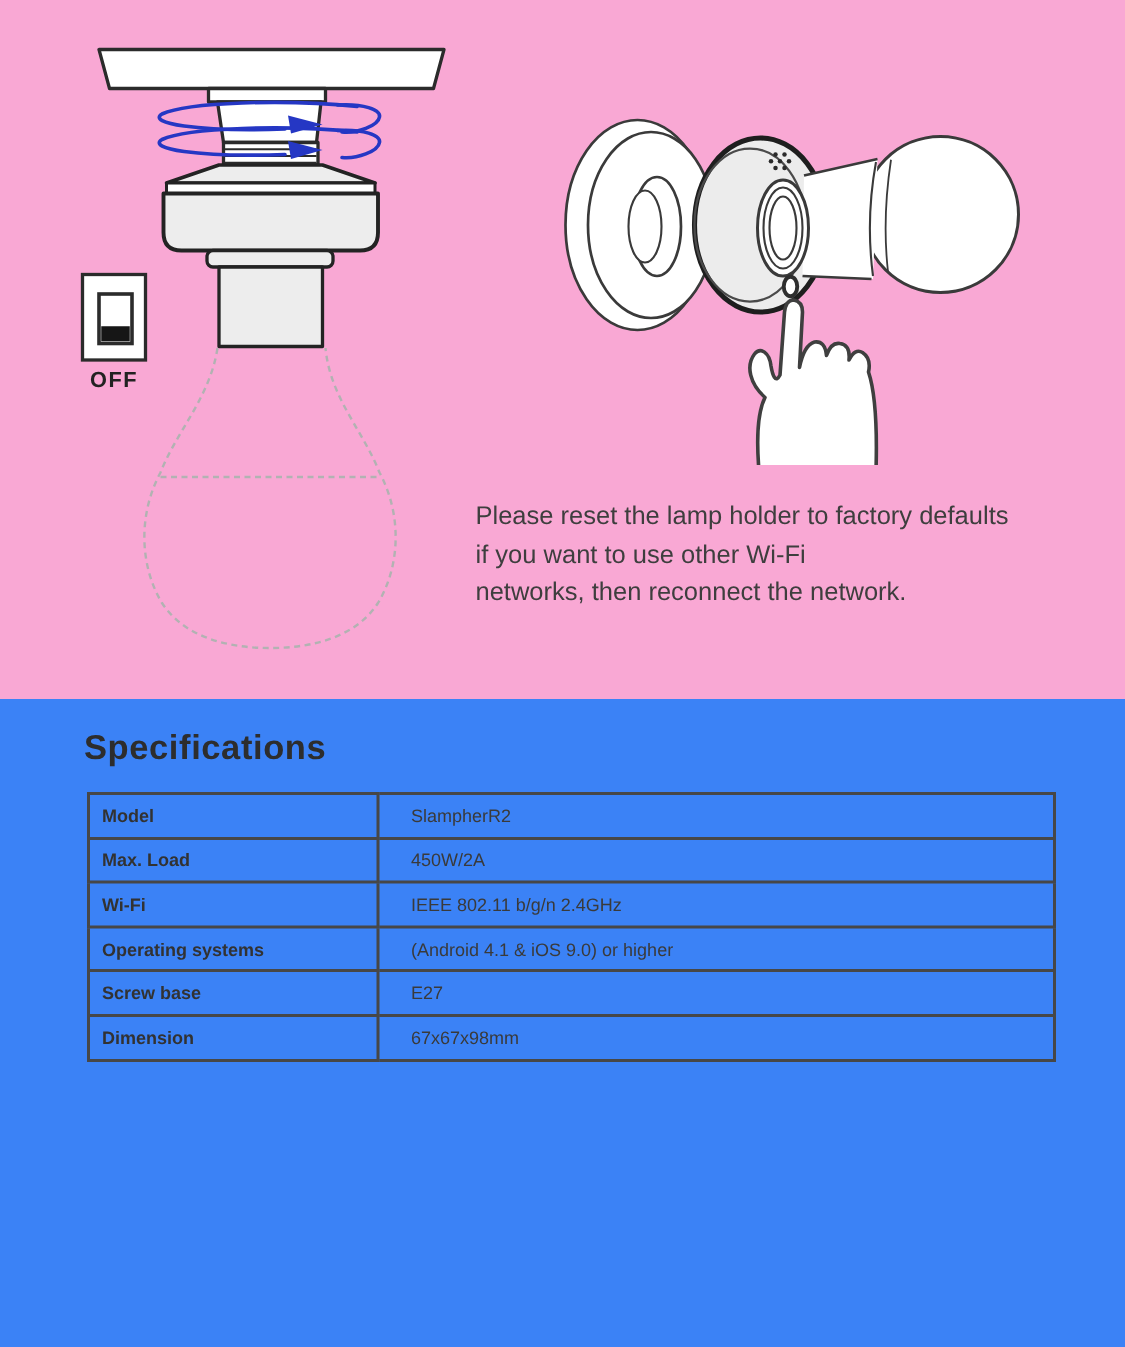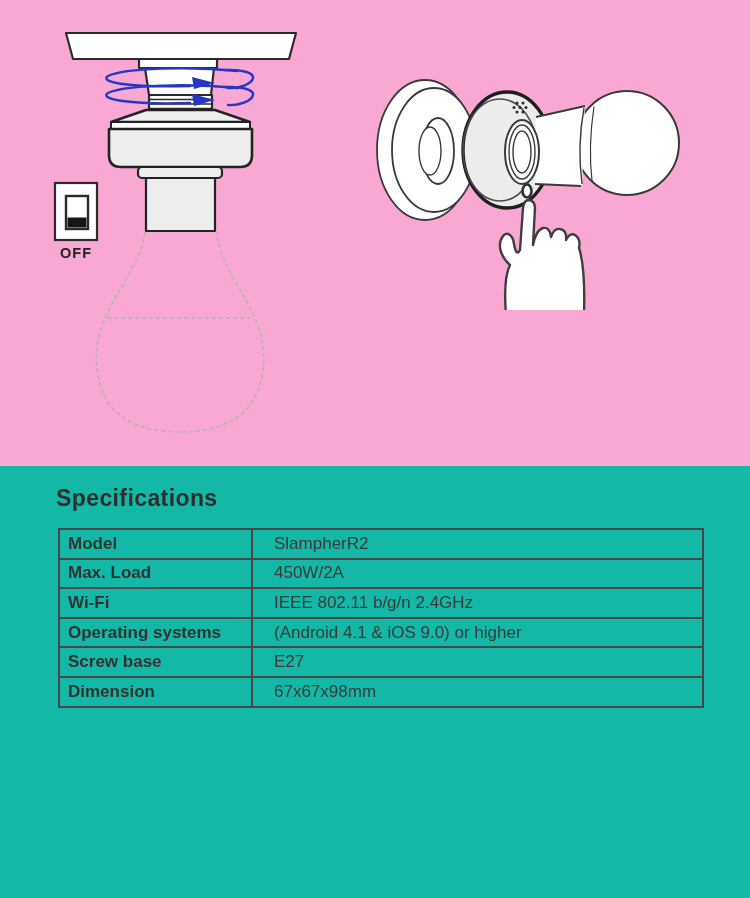--- a/index.html
+++ b/index.html
@@ -1,26 +1,26 @@
 <!DOCTYPE html>
 <html><head>
 <meta charset="utf-8">
 <style>
   html,body{margin:0;padding:0;background:#fff;}
   body{width:750px;height:898px;font-family:"Liberation Sans",sans-serif;}
   .page{position:relative;width:750px;height:898px;overflow:hidden;background:#fff;}
   .top-section{position:absolute;left:0;top:0;width:750px;height:466px;background:#f9a8d4;}
-  .bottom-section{position:absolute;left:0;top:466px;width:750px;height:432px;background:#14b8a6;}
+  .bottom-section{position:absolute;left:0;top:466px;width:750px;height:432px;background:#3b82f6;}
   .illu{position:absolute;}
   #illu-left{left:40px;top:25px;}
   #illu-right{left:370px;top:60px;}
   .reset-note{position:absolute;left:317px;top:331px;width:430px;font-size:17px;line-height:25.5px;color:#3e3e3e;}
   .spec-heading{position:absolute;left:56px;top:19px;font-size:23px;font-weight:bold;color:#2d2d2d;letter-spacing:0.4px;}
   table.spec{position:absolute;left:58px;top:62px;width:646px;border-collapse:collapse;table-layout:fixed;}
-  table.spec td{border:2px solid #474747;height:27.6px;font-size:17px;color:#3a3a3a;padding:0;vertical-align:middle;}
+  table.spec td{border:2px solid #474747;height:27.6px;font-size:12px;color:#3a3a3a;padding:0;vertical-align:middle;}
   table.spec td.lbl{width:183px;font-weight:bold;color:#323232;padding-left:8px;}
   table.spec td.val{padding-left:21px;}
   .off-label{font-weight:bold;font-size:14.5px;fill:#222;letter-spacing:1px;}
 </style>
 </head>
 <body>
 
 <div class="page">
 
   <div class="top-section">
@@ -127,20 +127,25 @@
                L 163,185
                Q 166,170 173,168
                Q 180,167 181,177
                Q 184,168 190,169
                Q 197,170 196,180
                Q 200,172 205,175
                Q 211,179 209,188
                C 213,200 215,220 214,254" fill="#ffffff" stroke="#3f3f3f" stroke-width="2.4" stroke-linejoin="round" stroke-linecap="round"></path>
     </svg>
 
+    <div class="reset-note">
+      <div>Please reset the lamp holder to factory defaults</div>
+      <div>if you want to use other Wi-Fi</div>
+      <div>networks, then reconnect the network.</div>
+    </div>
   </div>
 
   <div class="bottom-section">
     <div class="spec-heading">Specifications</div>
 
     <table class="spec">
       <tbody>
         <tr>
           <td class="lbl">Model</td>
           <td class="val">SlampherR2</td>

